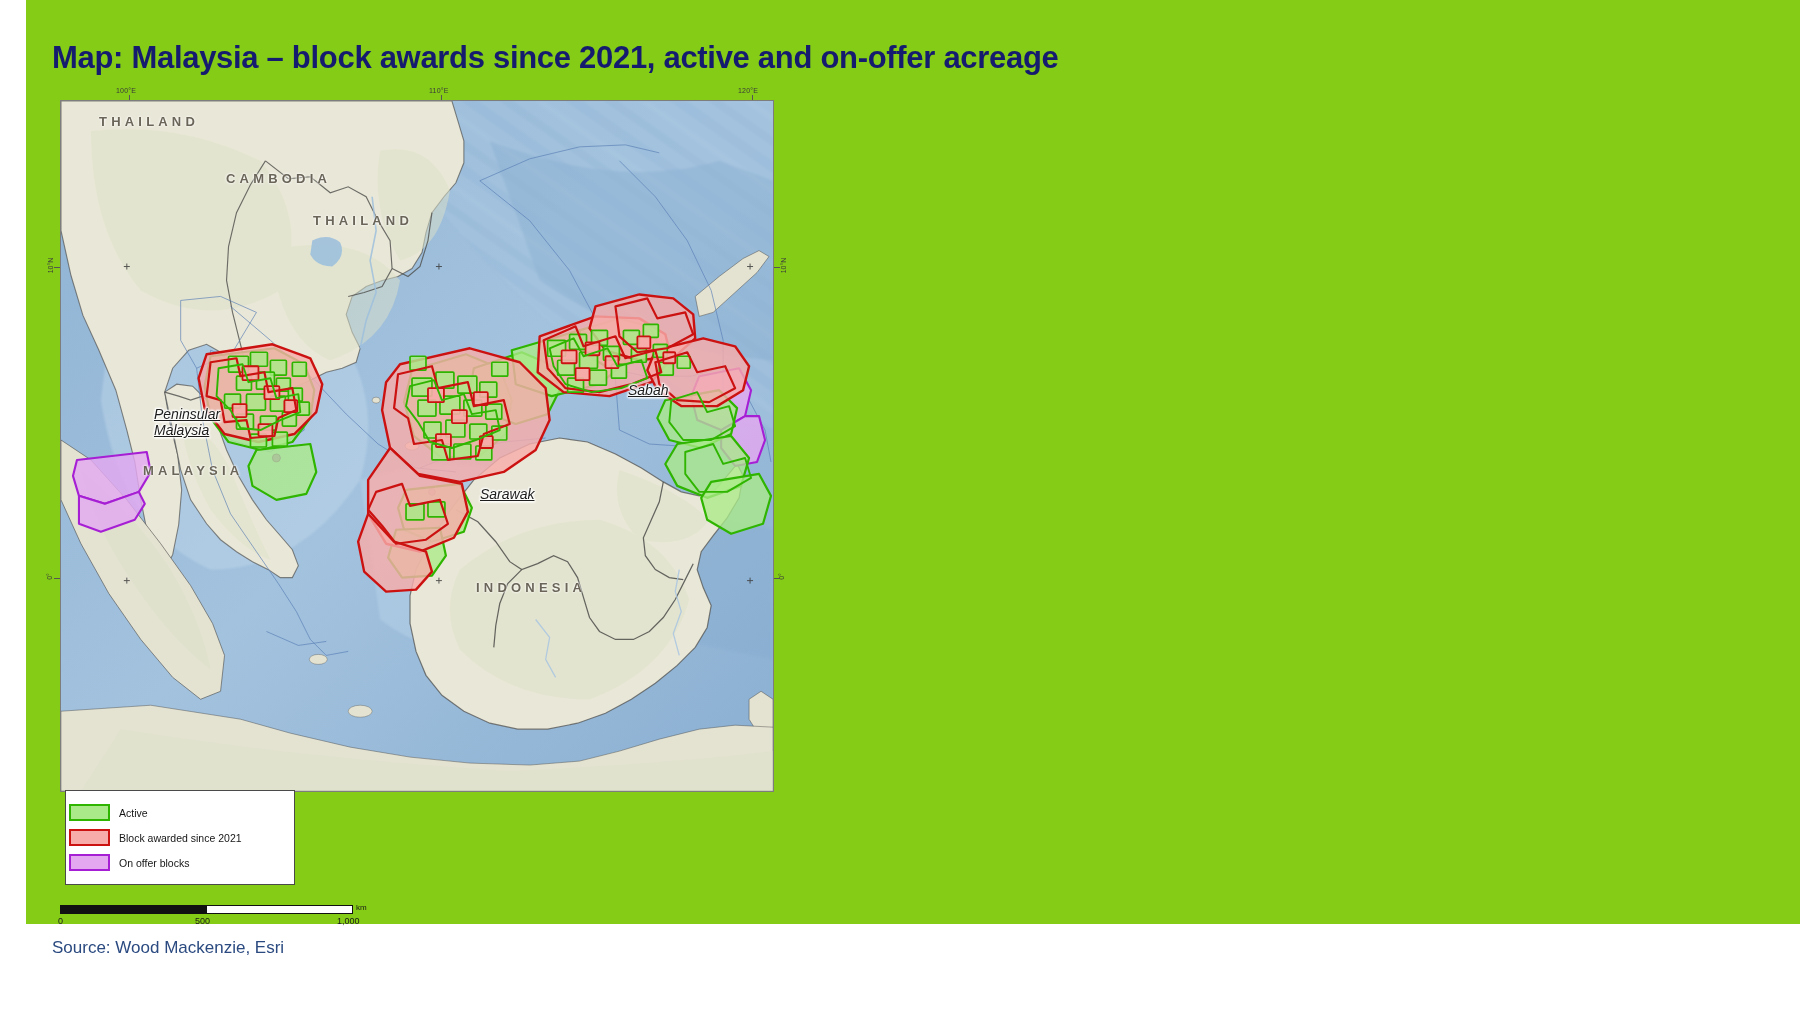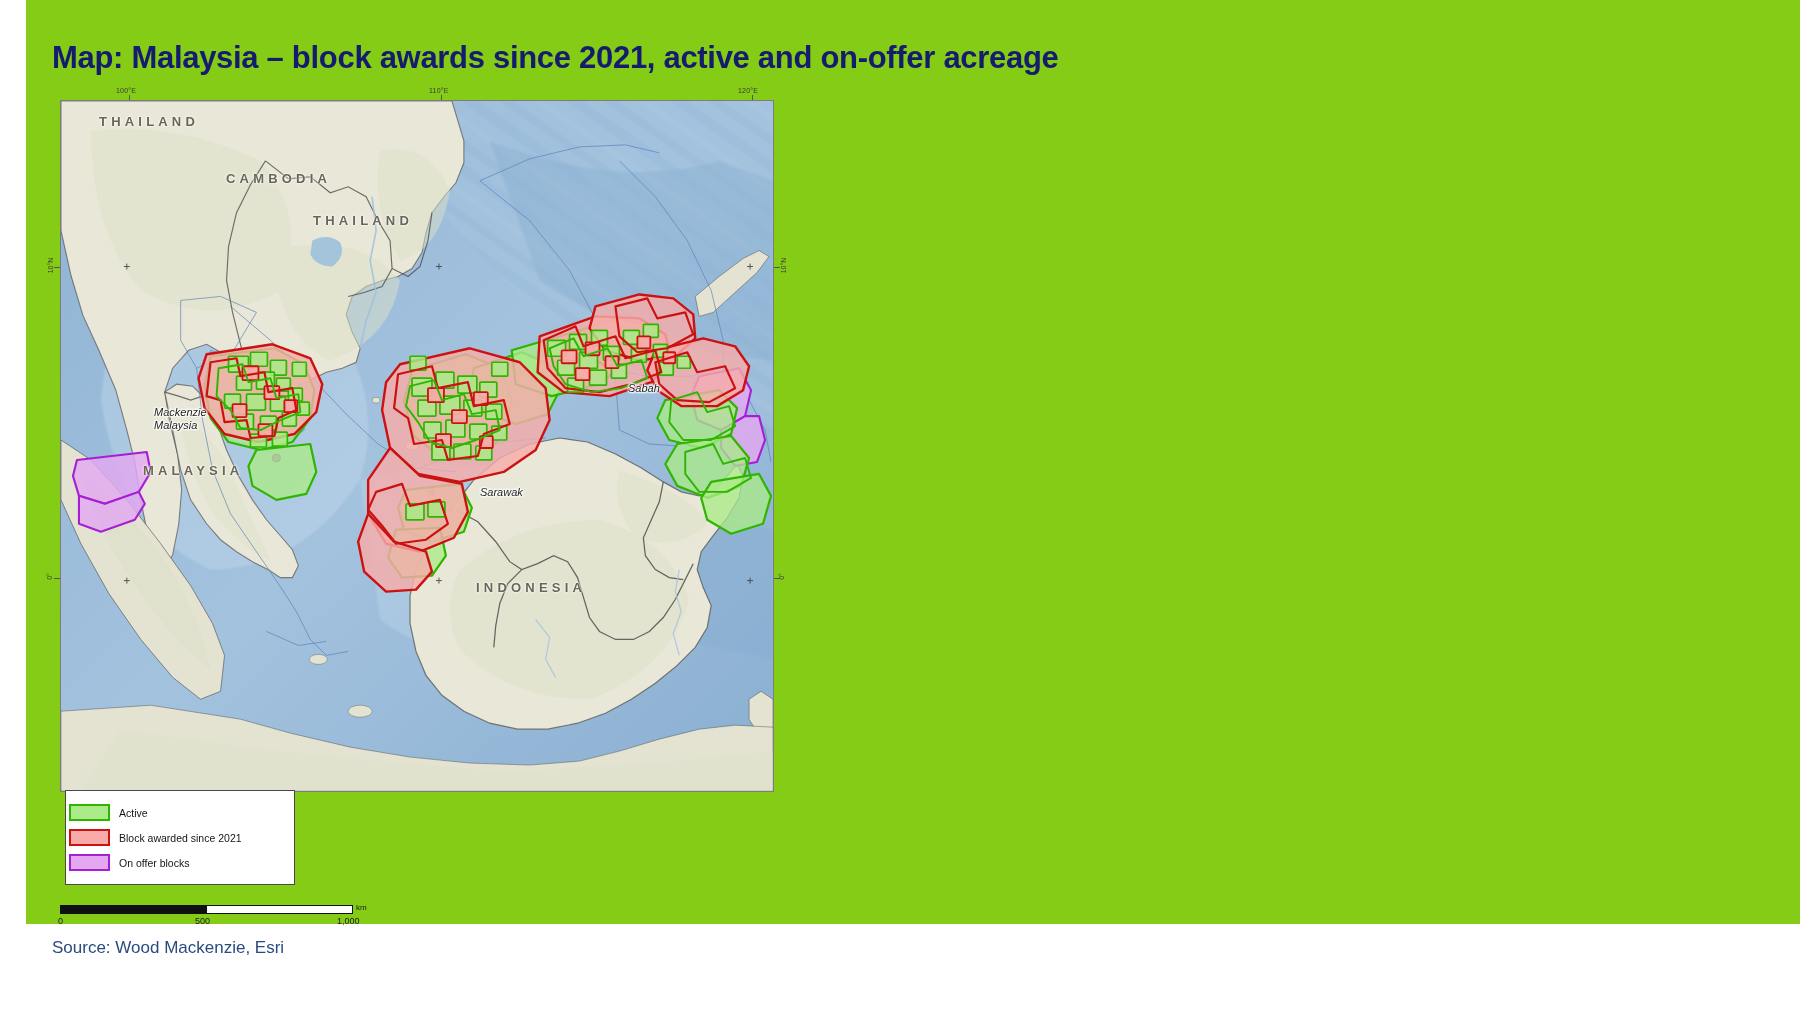--- a/index.html
+++ b/index.html
@@ -73,28 +73,29 @@
     font-size: 13px;
     font-weight: 600;
     color: #6a6558;
     letter-spacing: 4.2px;
     white-space: nowrap;
     text-shadow: 0 0 3px rgba(255,255,255,.95), 0 0 2px rgba(255,255,255,.95);
     pointer-events: none;
   }
   .region-label {
     position: absolute;
-    font-size: 11px;
+    font-size: 14px;
     font-style: italic;
     color: #1d1d1d;
     white-space: nowrap;
     line-height: 1.15;
     text-shadow: 1px 0 2px #fff, -1px 0 2px #fff, 0 1px 2px #fff, 0 -1px 2px #fff,
                  1px 1px 2px #fff, -1px -1px 2px #fff;
     pointer-events: none;
+    text-decoration: underline;
   }
 
   
   #legend {
     position: absolute;
     left: 39px; top: 790px;
     width: 230px;
     background: #ffffff;
     border: 1.5px solid #4a4a4a;
     padding: 9px 10px 9px 3px;
@@ -482,21 +483,21 @@
       </svg>
     </div>
 
     <div class="country-label" style="left:38px; top:13px;">THAILAND</div>
     <div class="country-label" style="left:165px; top:70px;">CAMBODIA</div>
     <div class="country-label" style="left:252px; top:112px;">THAILAND</div>
     <div class="country-label" style="left:82px; top:362px;">MALAYSIA</div>
     <div class="country-label" style="left:415px; top:479px;">INDONESIA</div>
 
     <div class="region-label" style="left:93px; top:305px;">
-      <div>Mackenzie</div>
+      <div>Peninsular</div>
       <div>Malaysia</div>
     </div>
     <div class="region-label" style="left:419px; top:385px;">Sarawak</div>
     <div class="region-label" style="left:567px; top:281px;">Sabah</div>
   </div>
 
   <div id="legend">
     <div class="legend-row">
       <span class="legend-swatch" style="background:#aaea88; border-color:#2fb500;"></span>
       <span class="legend-text">Active</span>

